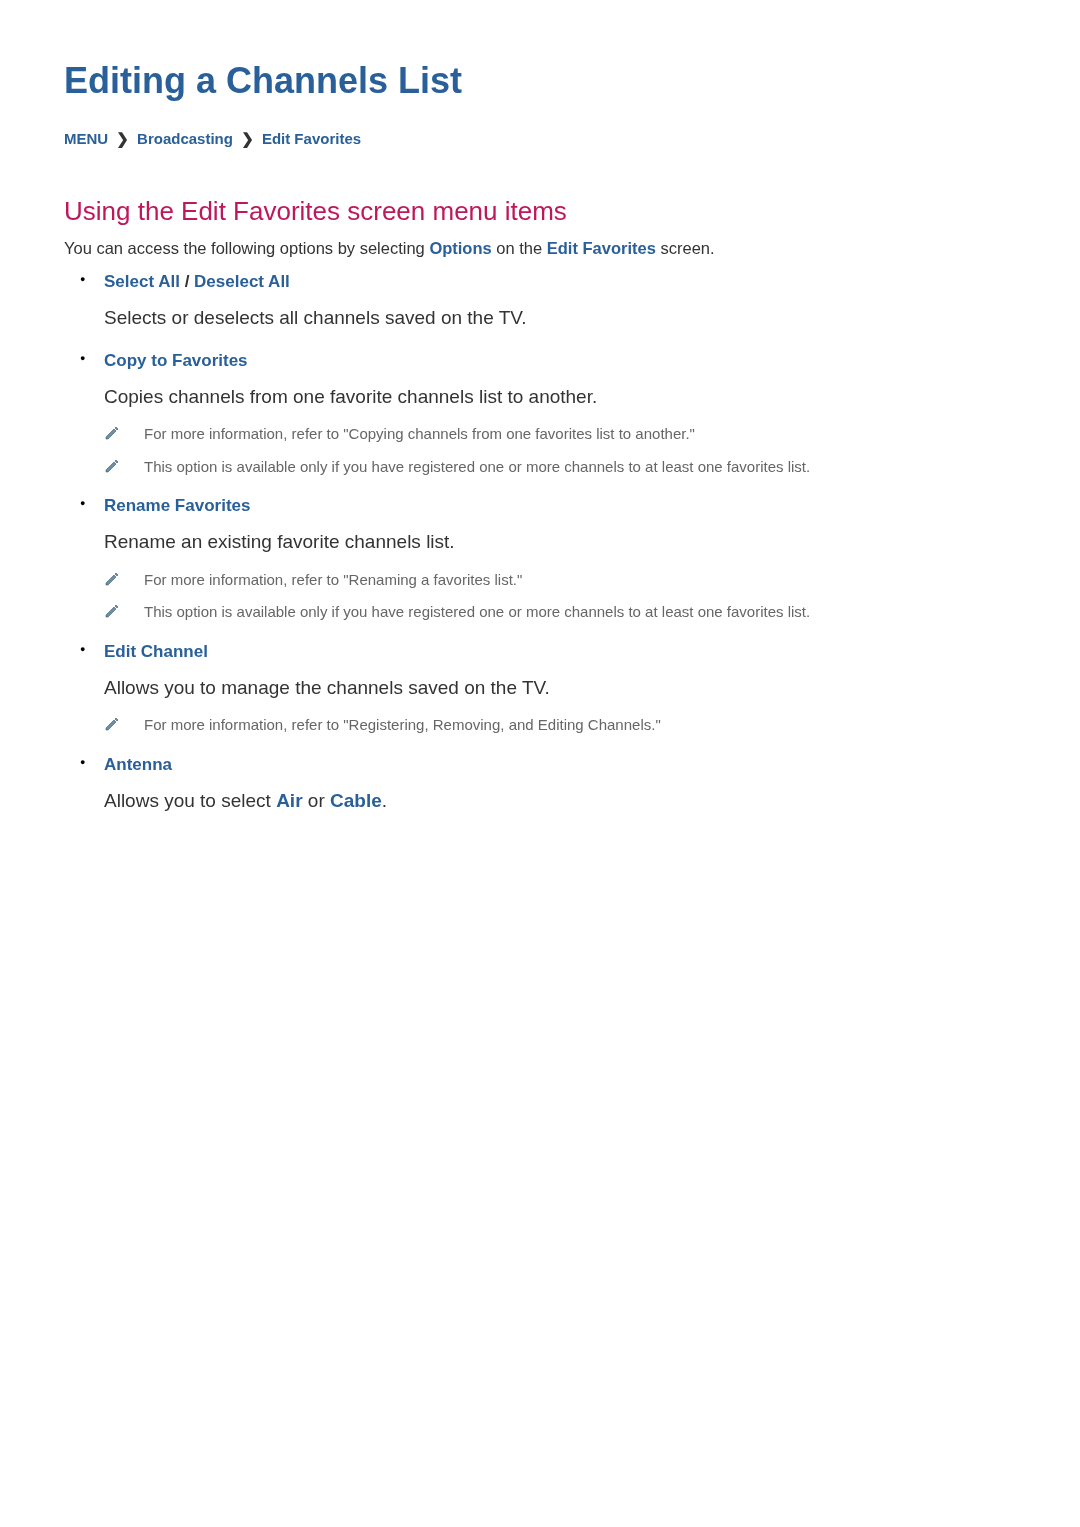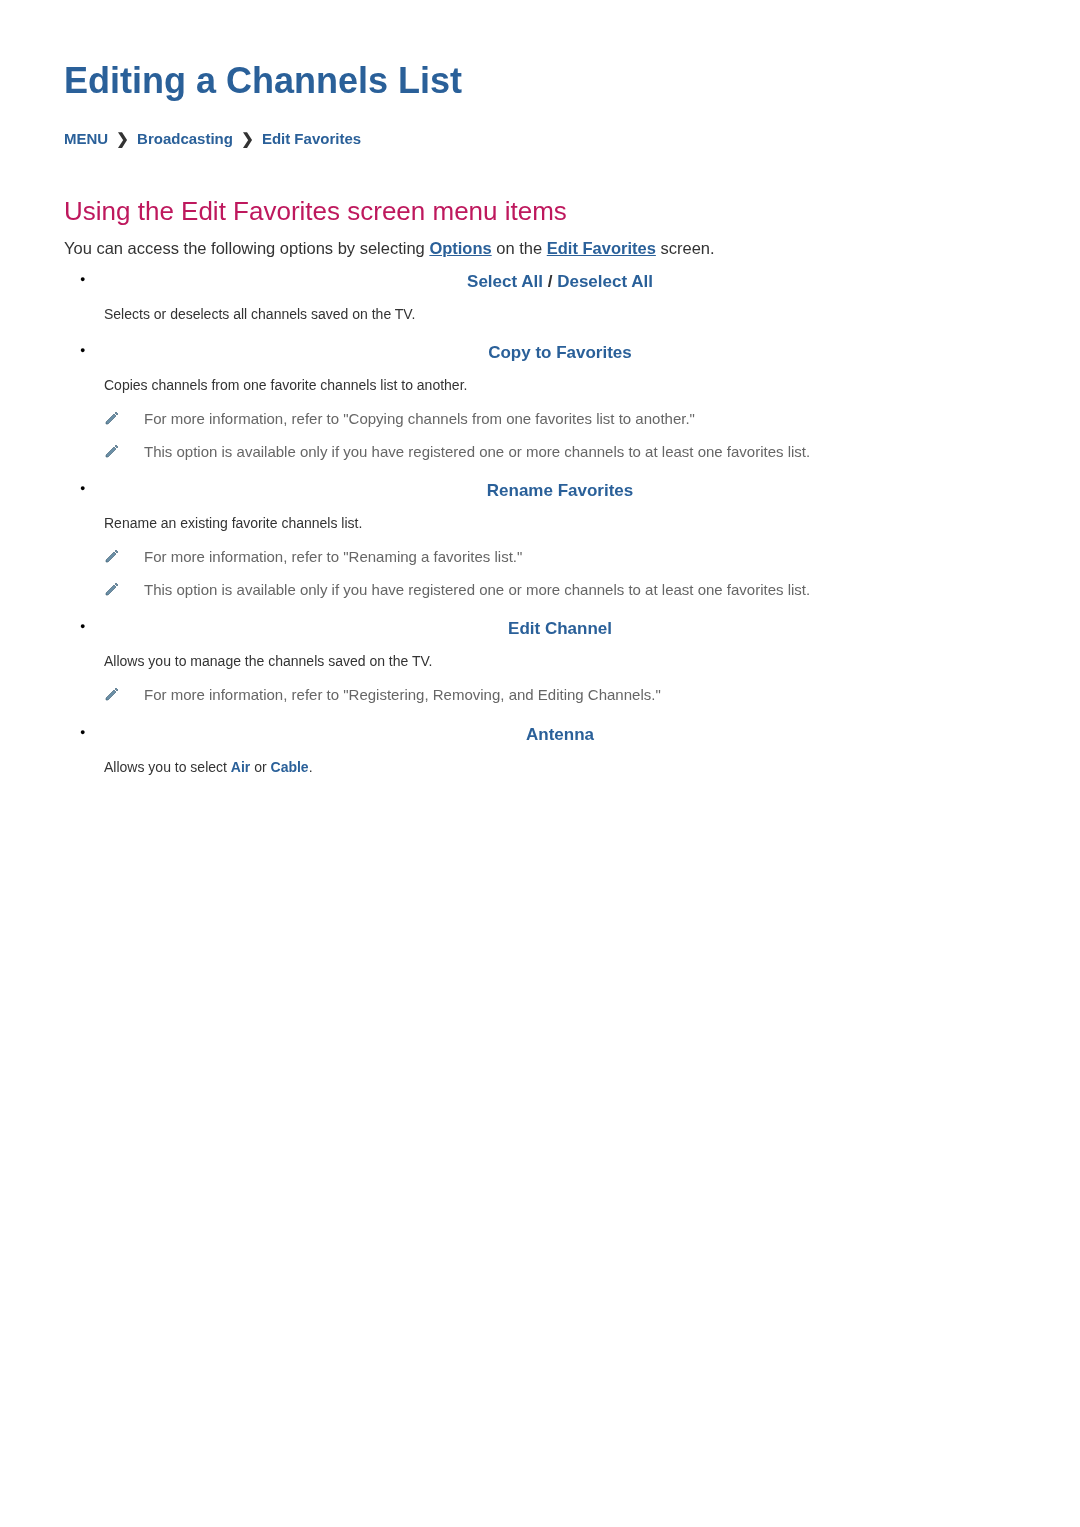--- a/index.html
+++ b/index.html
@@ -42,51 +42,49 @@
       margin-bottom: 12px;
     }
     .intro {
       font-size: 16.5px;
       color: #333;
       margin-bottom: 14px;
     }
     .intro .accent {
       color: #2a6099;
       font-weight: bold;
-      text-decoration: underline;
     }
     ul.options {
       list-style: none;
       padding-left: 40px;
     }
     ul.options > li {
       margin-bottom: 18px;
     }
     .option-head {
       font-size: 17px;
       font-weight: bold;
       color: #2a6099;
       margin-bottom: 12px;
       position: relative;
-      text-align: center;
     }
     .option-head::before {
       content: "●";
       position: absolute;
       left: -24px;
       top: 2px;
       font-size: 9px;
       color: #000;
     }
     .option-head .plain {
       color: #333;
       font-weight: bold;
     }
     .option-desc {
-      font-size: 14px;
+      font-size: 19px;
       color: #333;
       margin-bottom: 12px;
       line-height: 1.5;
     }
     .option-desc .accent {
       color: #2a6099;
       font-weight: bold;
     }
     .note-row {
       display: flex;

